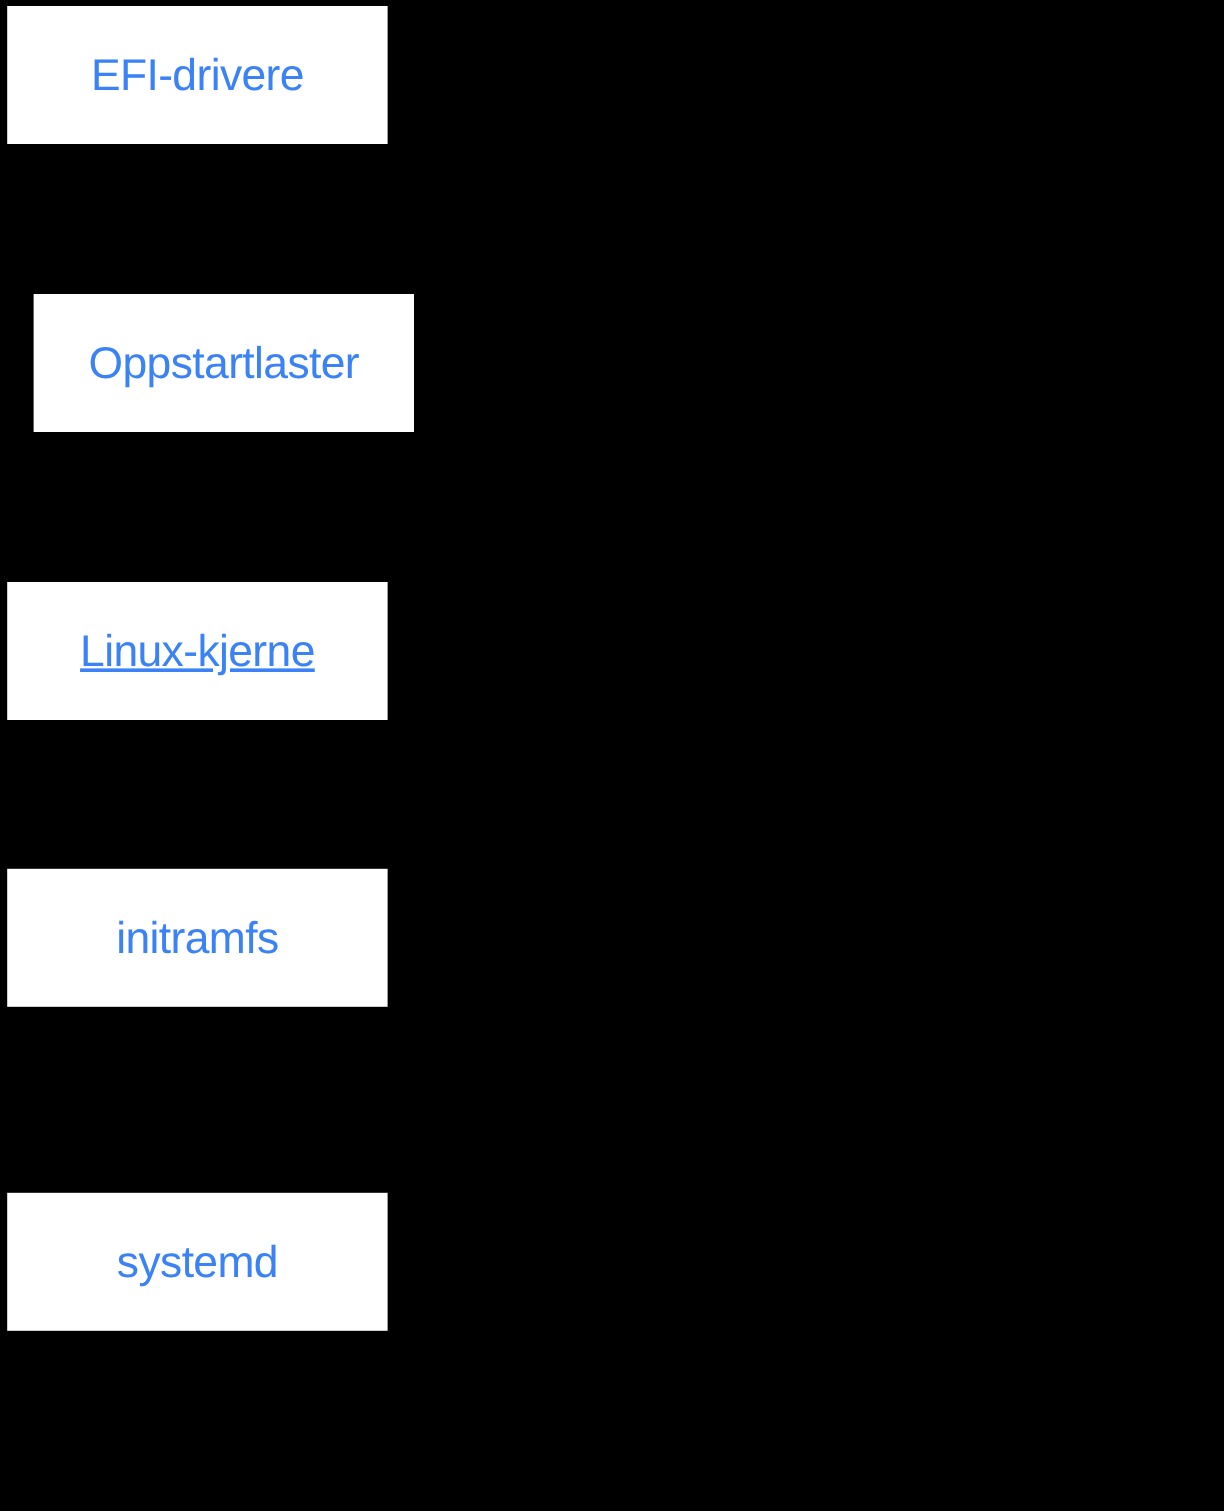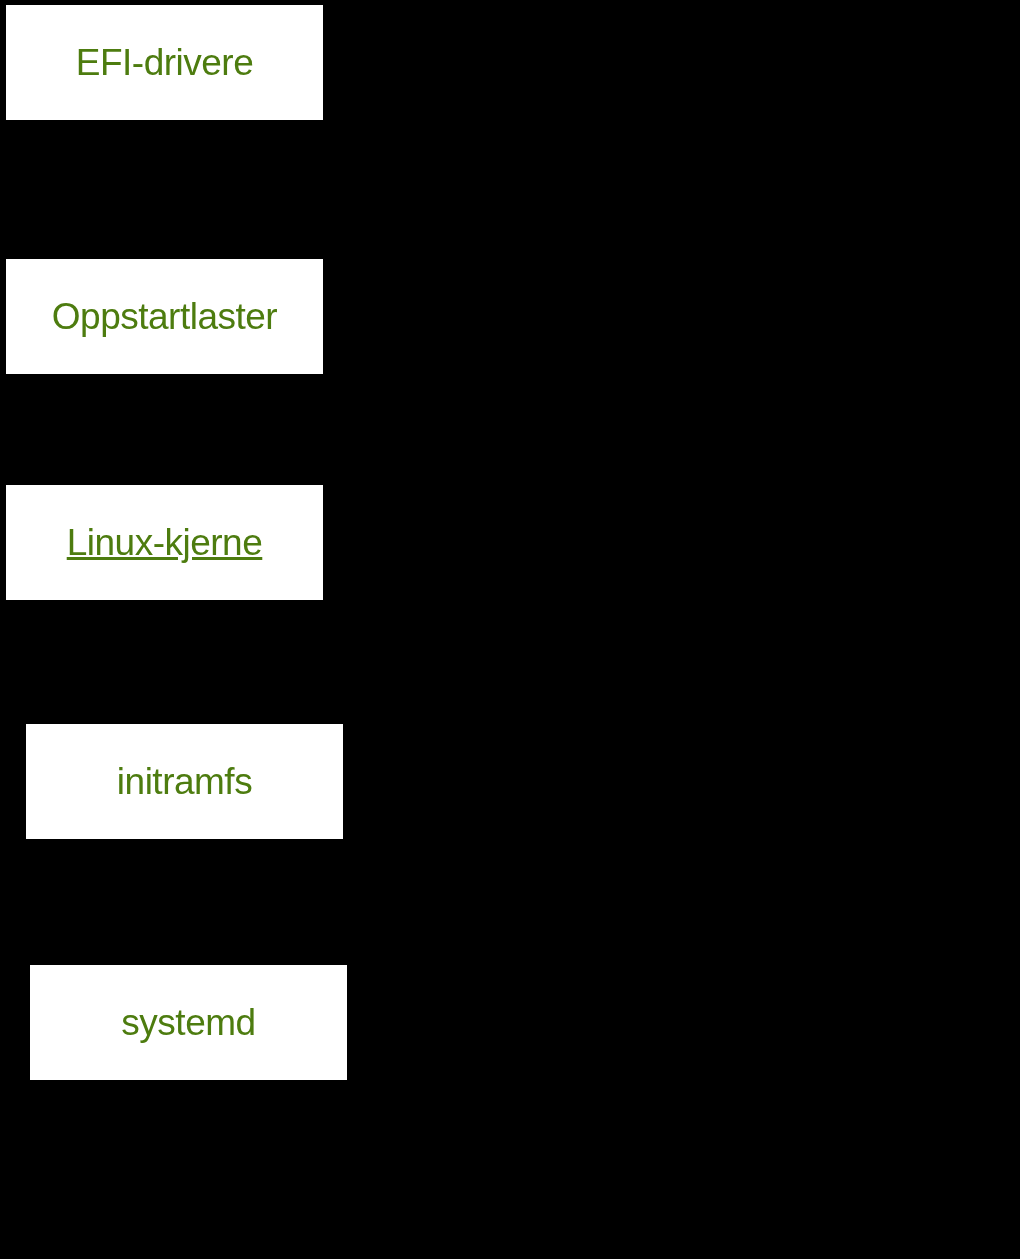--- a/index.html
+++ b/index.html
@@ -18,38 +18,38 @@
     width: 1020px;
     height: 1259px;
     background: #000000;
   }
   .node {
     position: absolute;
     left: 6px;
     width: 317px;
     height: 115px;
     background: #ffffff;
-    color: #4d7c0f;
+    color: #3b82f6;
     display: flex;
     align-items: center;
     justify-content: center;
     box-sizing: border-box;
   }
   .node-label {
     font-size: 37px;
     font-weight: 400;
     line-height: 1;
     letter-spacing: -0.5px;
     white-space: nowrap;
   }
   .node-1 { top: 5px; }
-  .node-2 { top: 259px; }
+  .node-2 { top: 245px; margin-left: 22px; }
   .node-3 { top: 485px; text-decoration: underline; }
-  .node-4 { top: 724px; margin-left: 20px; }
-  .node-5 { top: 965px; margin-left: 24px; }
+  .node-4 { top: 724px; }
+  .node-5 { top: 994px; }
 </style>
 </head>
 <body>
 
 <div class="diagram">
 
   <div class="node node-1">
     <span class="node-label">EFI-drivere</span>
   </div>
 

